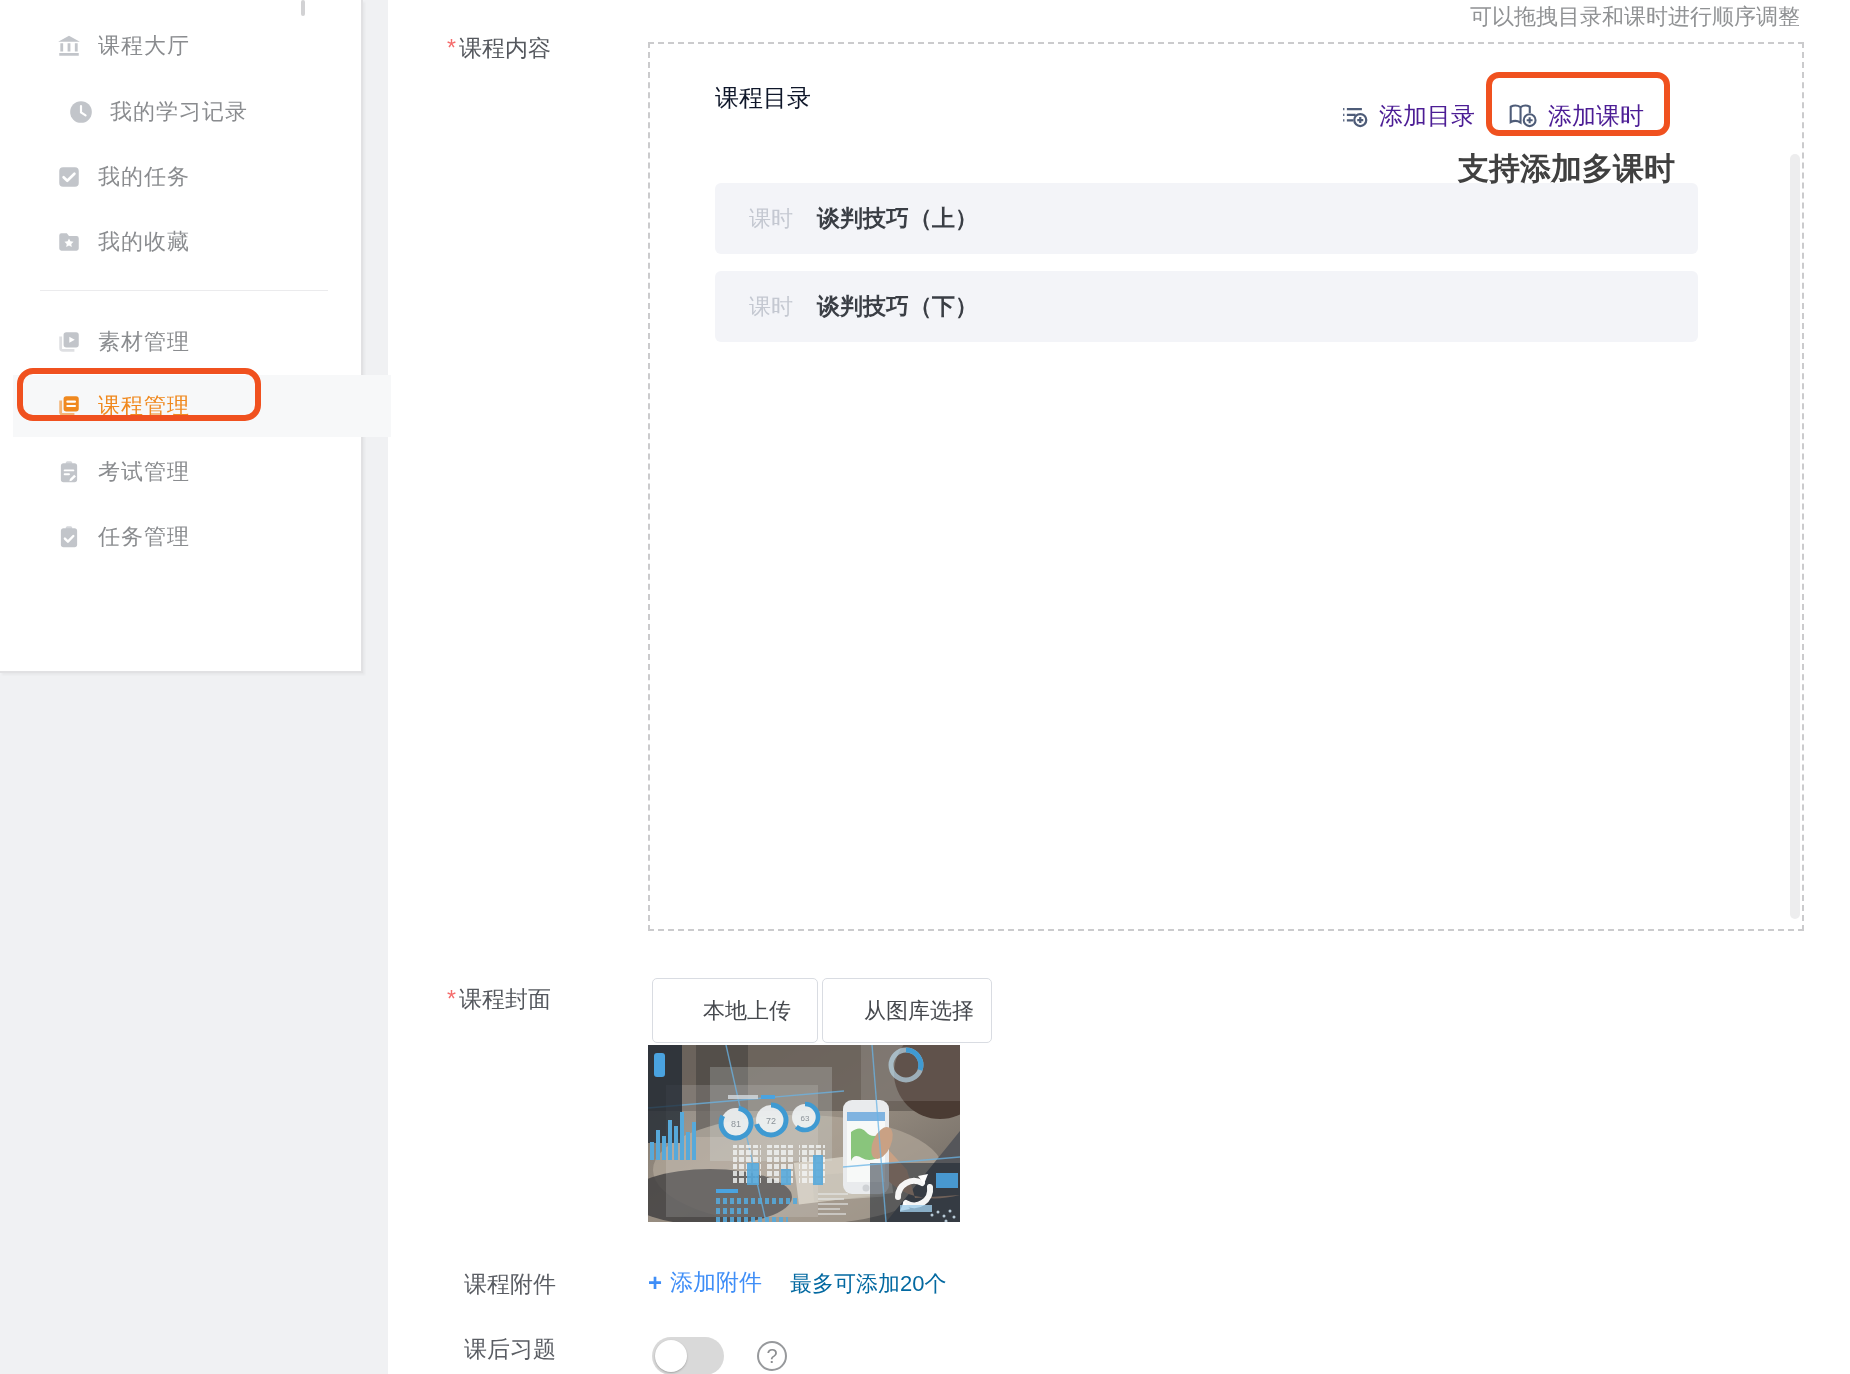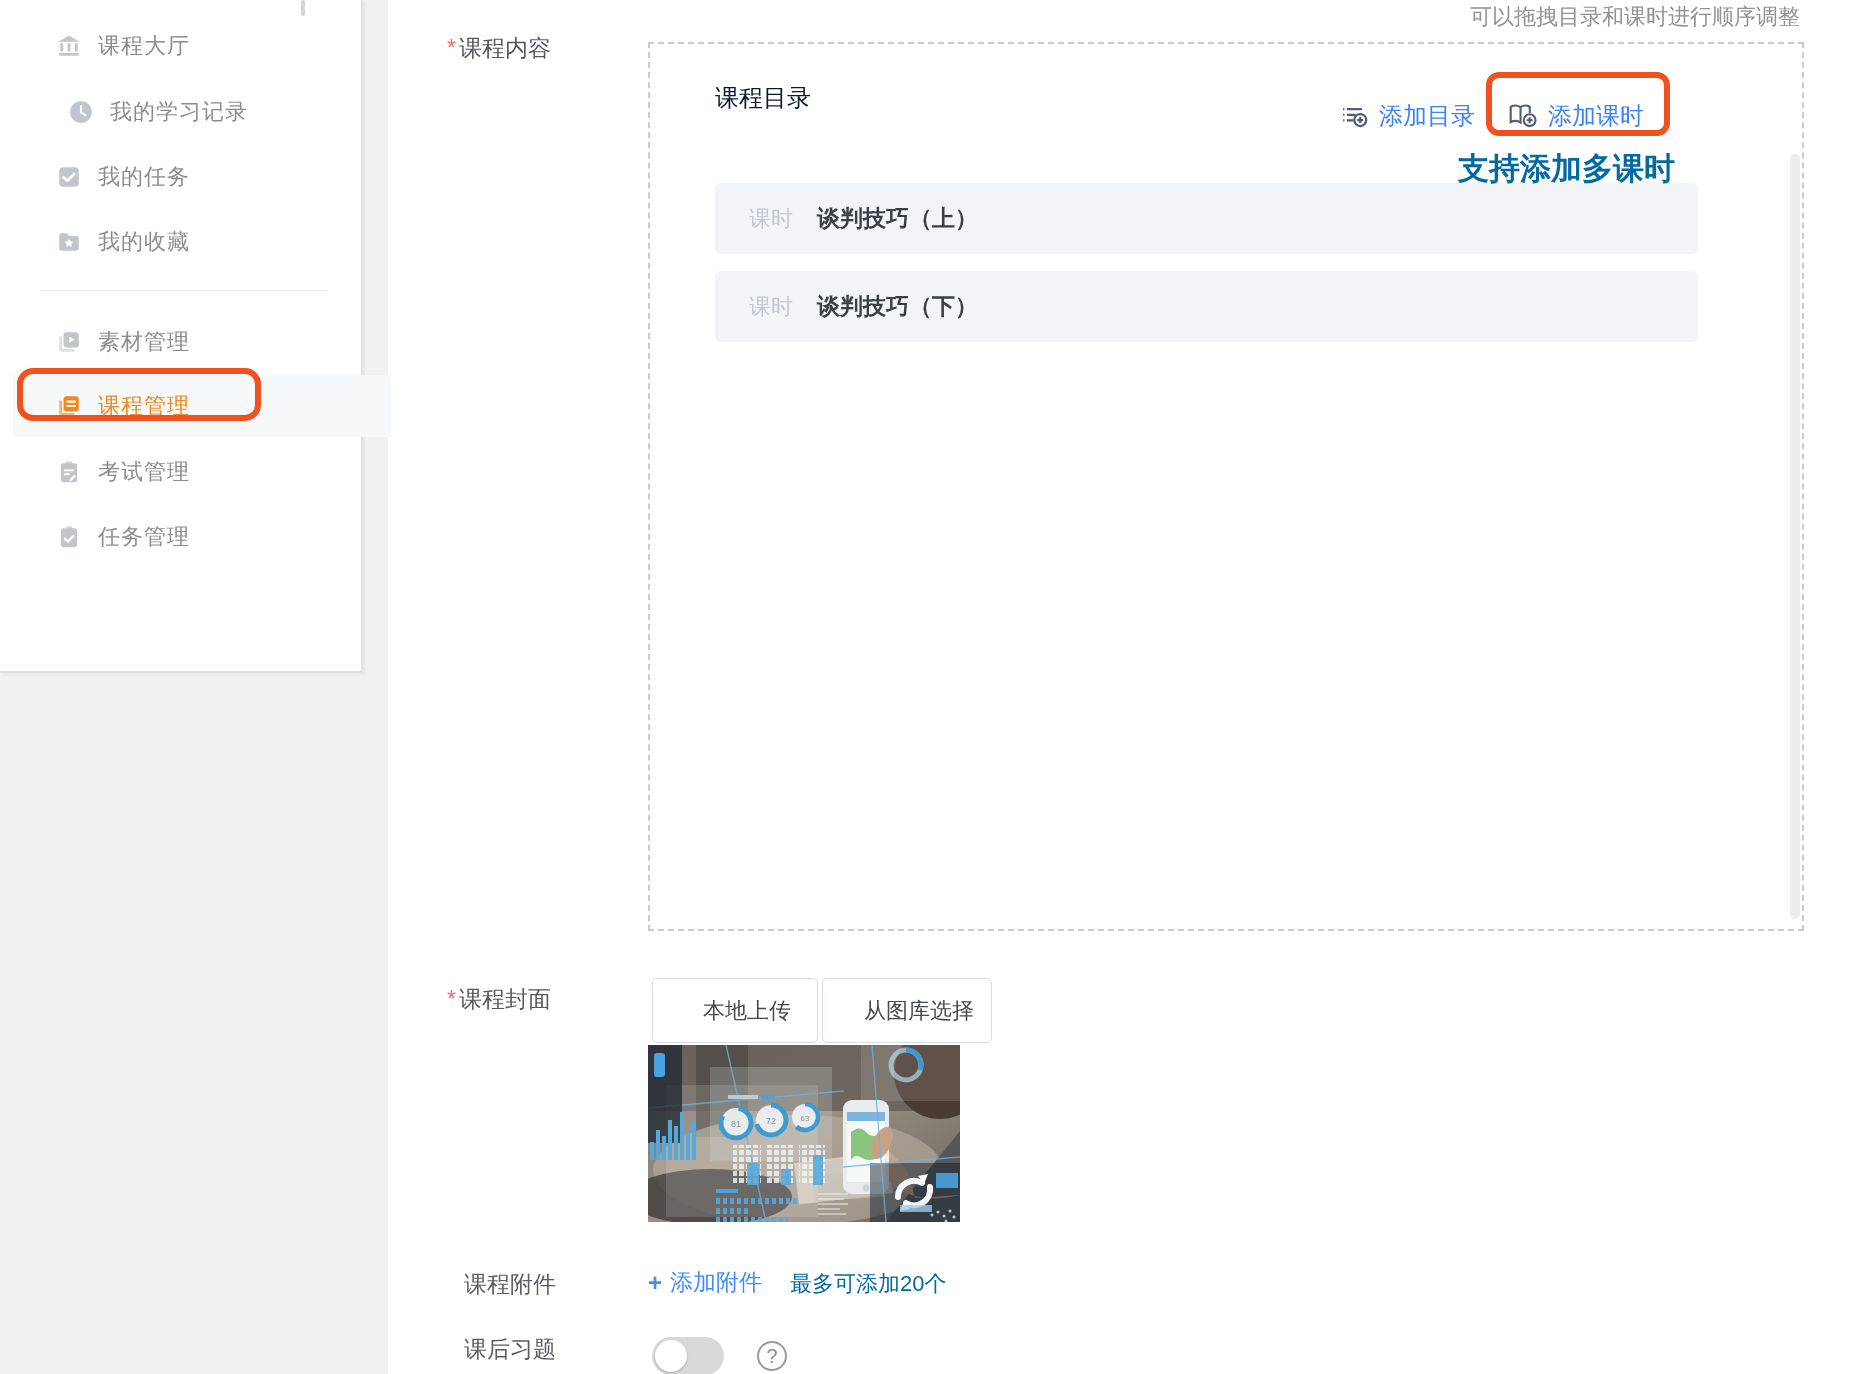--- a/index.html
+++ b/index.html
@@ -27,30 +27,30 @@
   
   .drag-hint{right:50px;top:2px;font-size:22px;color:#909294;}
 
   
   .form-label{font-size:23px;color:#55585e;white-space:nowrap;}
   .req{color:#f56c6c;margin-right:3px;}
 
   
   .dashed-box{left:648px;top:42px;width:1156px;height:889px;border:2px dashed #cbcbcd;background:#fff;box-sizing:border-box;}
   .catalog-title{left:65px;top:38px;font-size:24px;color:#0f172a;}
-  .add-btn{position:absolute;top:54px;height:36px;display:flex;align-items:center;gap:9px;color:#3b82f6;font-size:24px;cursor:pointer;white-space:nowrap;}
+  .add-btn{position:absolute;top:54px;height:36px;display:flex;align-items:center;gap:9px;color:#4c1d95;font-size:24px;cursor:pointer;white-space:nowrap;}
   .add-btn svg{display:block;}
   .catalog-item{position:absolute;left:65px;width:983px;height:71px;background:#f3f4f8;border-radius:6px;display:flex;align-items:center;cursor:grab;}
   .item-tag{margin-left:34px;font-size:22px;color:#c4c8d1;}
   .item-title{margin-left:24px;font-size:23px;font-weight:700;color:#3a3e45;}
   .inner-scrollbar{left:1140px;top:110px;width:10px;height:765px;background:#ededee;border-radius:5px;}
 
   
   .ann-frame{border:6px solid #f0511f;border-radius:13px;box-sizing:border-box;pointer-events:none;}
-  .ann-note{font-size:31px;font-weight:bold;color:#0369a1;white-space:nowrap;}
+  .ann-note{font-size:31px;font-weight:bold;color:#404040;white-space:nowrap;}
 
   
   .up-btn{position:absolute;top:978px;height:65px;background:#fff;border:1px solid #d9dce2;border-radius:5px;
           display:flex;align-items:center;justify-content:center;font-size:22px;color:#46494e;cursor:pointer;box-sizing:border-box;padding-left:24px;}
   .cover-img{left:648px;top:1045px;width:312px;height:177px;overflow:hidden;}
 
   
   .attach-link{display:flex;align-items:center;color:#3f8ef7;font-size:23px;cursor:pointer;}
   .attach-link .plus{font-weight:bold;font-size:24px;margin-right:8px;}
   .attach-note{font-size:22px;color:#0369a1;}

